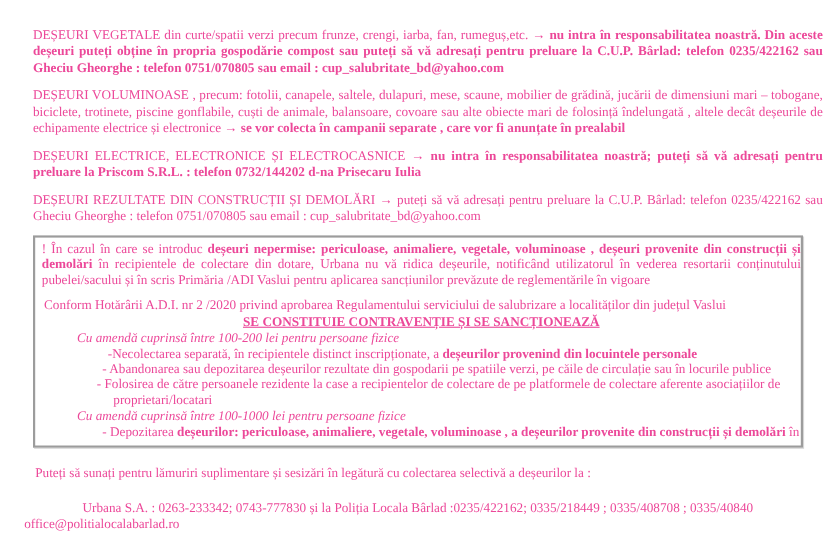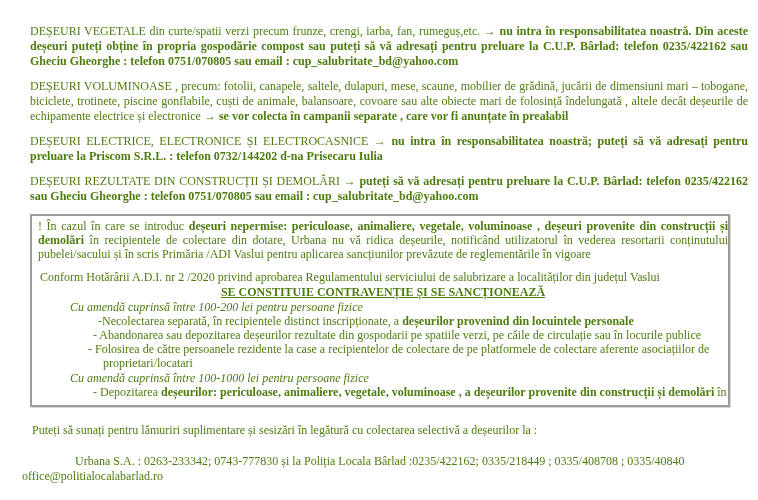--- a/index.html
+++ b/index.html
@@ -3,21 +3,21 @@
 <meta charset="utf-8">
 <style>
   html,body{margin:0;padding:0;background:#fff;}
   .doc{
     position:relative;
     width:758px;height:500px;
     box-sizing:border-box;
     padding:24px 10px 0 30px;
     overflow:hidden;
     background:#fff;
-    color:#4d7c0f;
+    color:#ec4899;
     font-family:"Liberation Serif", serif;
     font-size:12px;
     line-height:15px;
   }
   .para{
     margin:0 0 10px 0;
     text-align:justify;
   }
   .notice{
     box-sizing:border-box;
@@ -50,21 +50,21 @@
 <body>
 
 <div class="doc">
 
   <p class="para"><span>DEȘEURI VEGETALE   din curte/spatii verzi precum frunze, crengi, iarba, fan, rumeguș,etc. → </span><span style="font-weight: bold;">nu intra în responsabilitatea noastră. Din aceste deșeuri puteți obține în propria gospodărie compost  sau puteți să vă adresați pentru preluare la C.U.P. Bârlad: telefon 0235/422162 sau Gheciu Gheorghe : telefon 0751/070805 sau email : cup_salubritate_bd@yahoo.com</span></p>
 
   <p class="para"><span>DEȘEURI VOLUMINOASE , precum: fotolii, canapele, saltele, dulapuri, mese, scaune, mobilier de grădină, jucării de dimensiuni mari – tobogane, biciclete, trotinete, piscine gonflabile, cuști de animale, balansoare, covoare sau alte obiecte mari de folosință îndelungată , altele decât deșeurile de echipamente electrice și electronice → </span><span style="font-weight: bold;">se vor colecta în campanii separate , care  vor fi  anunțate în prealabil</span></p>
 
   <p class="para"><span>DEȘEURI ELECTRICE, ELECTRONICE ȘI ELECTROCASNICE → </span><span style="font-weight: bold;">nu intra în responsabilitatea noastră; puteți să vă adresați pentru preluare la Priscom S.R.L. : telefon 0732/144202 d-na Prisecaru Iulia</span></p>
 
-  <p class="para"><span>DEȘEURI REZULTATE DIN CONSTRUCȚII ȘI DEMOLĂRI → </span><span style="font-weight: bold;">puteți să vă adresați pentru preluare la C.U.P. Bârlad: telefon 0235/422162 sau Gheciu Gheorghe : telefon 0751/070805 sau email : cup_salubritate_bd@yahoo.com</span></p>
+  <p class="para"><span>DEȘEURI REZULTATE DIN CONSTRUCȚII ȘI DEMOLĂRI → </span><span style="font-weight: normal;">puteți să vă adresați pentru preluare la C.U.P. Bârlad: telefon 0235/422162 sau Gheciu Gheorghe : telefon 0751/070805 sau email : cup_salubritate_bd@yahoo.com</span></p>
 
   <div class="notice">
     <p class="bx-intro"><span>! În cazul în care se introduc </span><span style="font-weight: bold;">deșeuri nepermise: periculoase, animaliere, vegetale, voluminoase , deșeuri provenite din construcții și demolări</span><span> în recipientele de colectare din dotare,  Urbana  nu vă ridica deșeurile, notificând utilizatorul în vederea resortarii conținutului pubelei/sacului și în scris Primăria /ADI Vaslui pentru aplicarea sancțiunilor prevăzute de reglementările în vigoare</span></p>
     <p class="bx-conform">Conform Hotărârii  A.D.I. nr 2 /2020 privind aprobarea Regulamentului serviciului de salubrizare  a localităților din județul Vaslui</p>
     <p class="bx-heading">SE CONSTITUIE CONTRAVENȚIE ȘI SE SANCȚIONEAZĂ</p>
     <p class="bx-fine">Cu amendă cuprinsă între 100-200 lei pentru persoane fizice</p>
     <p class="bx-item-1"><span>-Necolectarea separată,  în recipientele distinct inscripționate,  a </span><span style="font-weight: bold;">deșeurilor  provenind din locuintele personale</span></p>
     <p class="bx-item-2">- Abandonarea sau depozitarea deșeurilor rezultate din gospodarii  pe spatiile verzi, pe căile de circulație sau în locurile publice</p>
     <p class="bx-item-3">- Folosirea  de către persoanele rezidente la case a recipientelor de colectare de pe platformele de colectare aferente asociațiilor de proprietari/locatari</p>
     <p class="bx-fine">Cu amendă cuprinsă între 100-1000 lei pentru persoane fizice</p>

